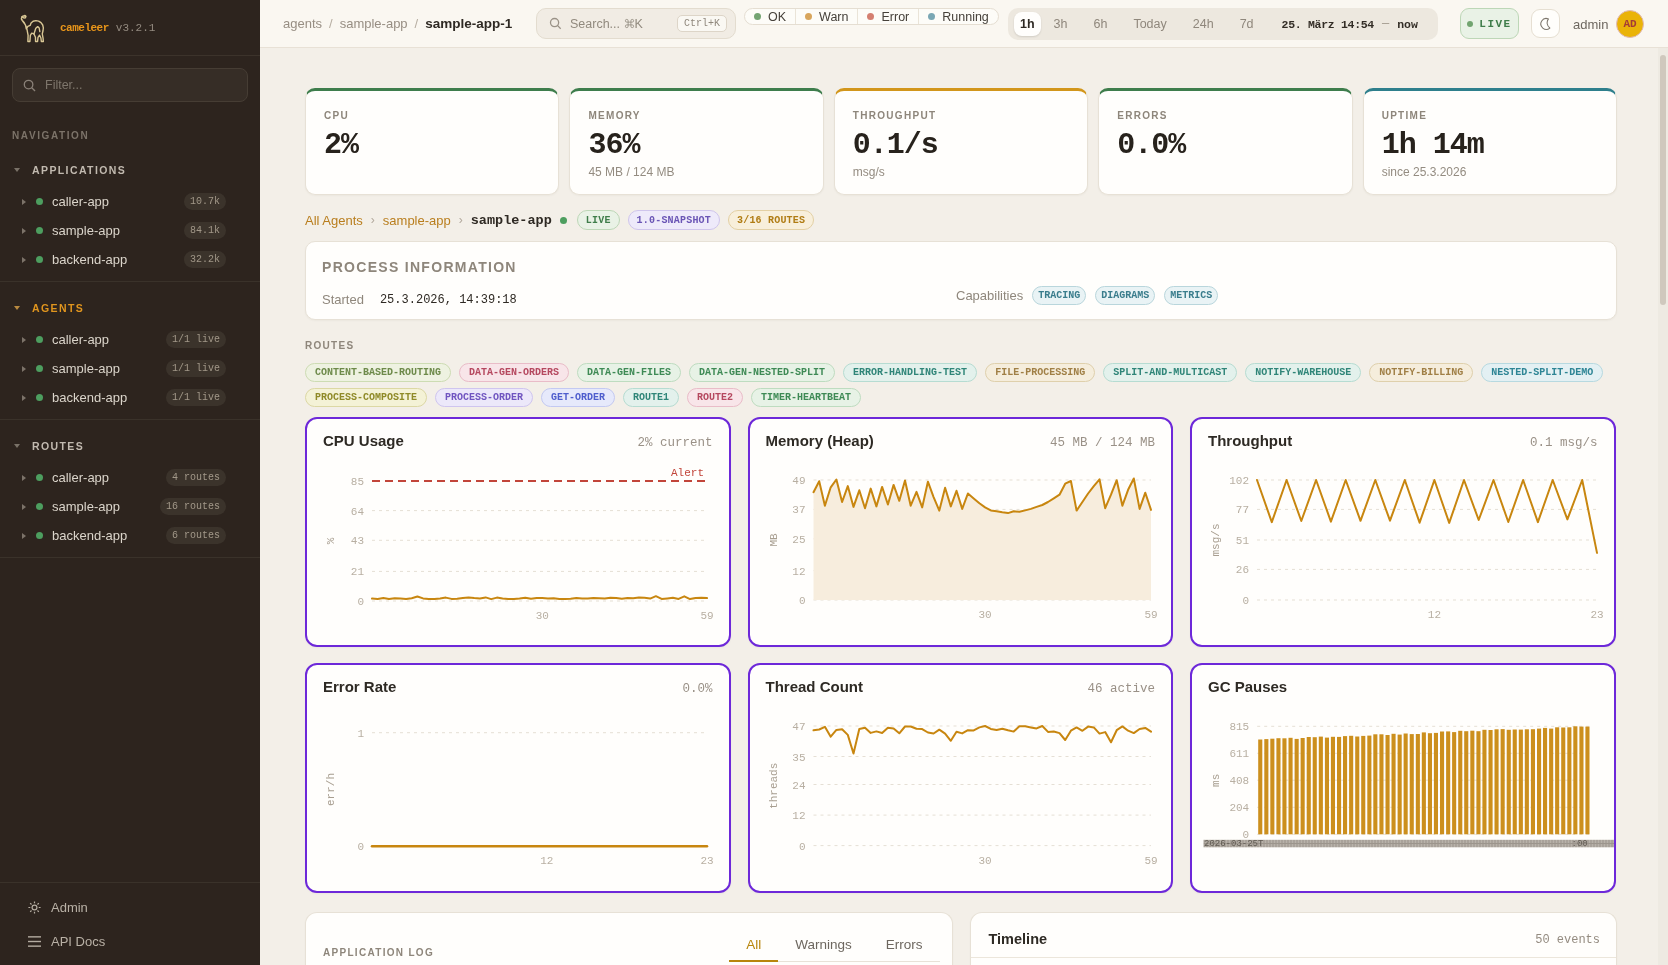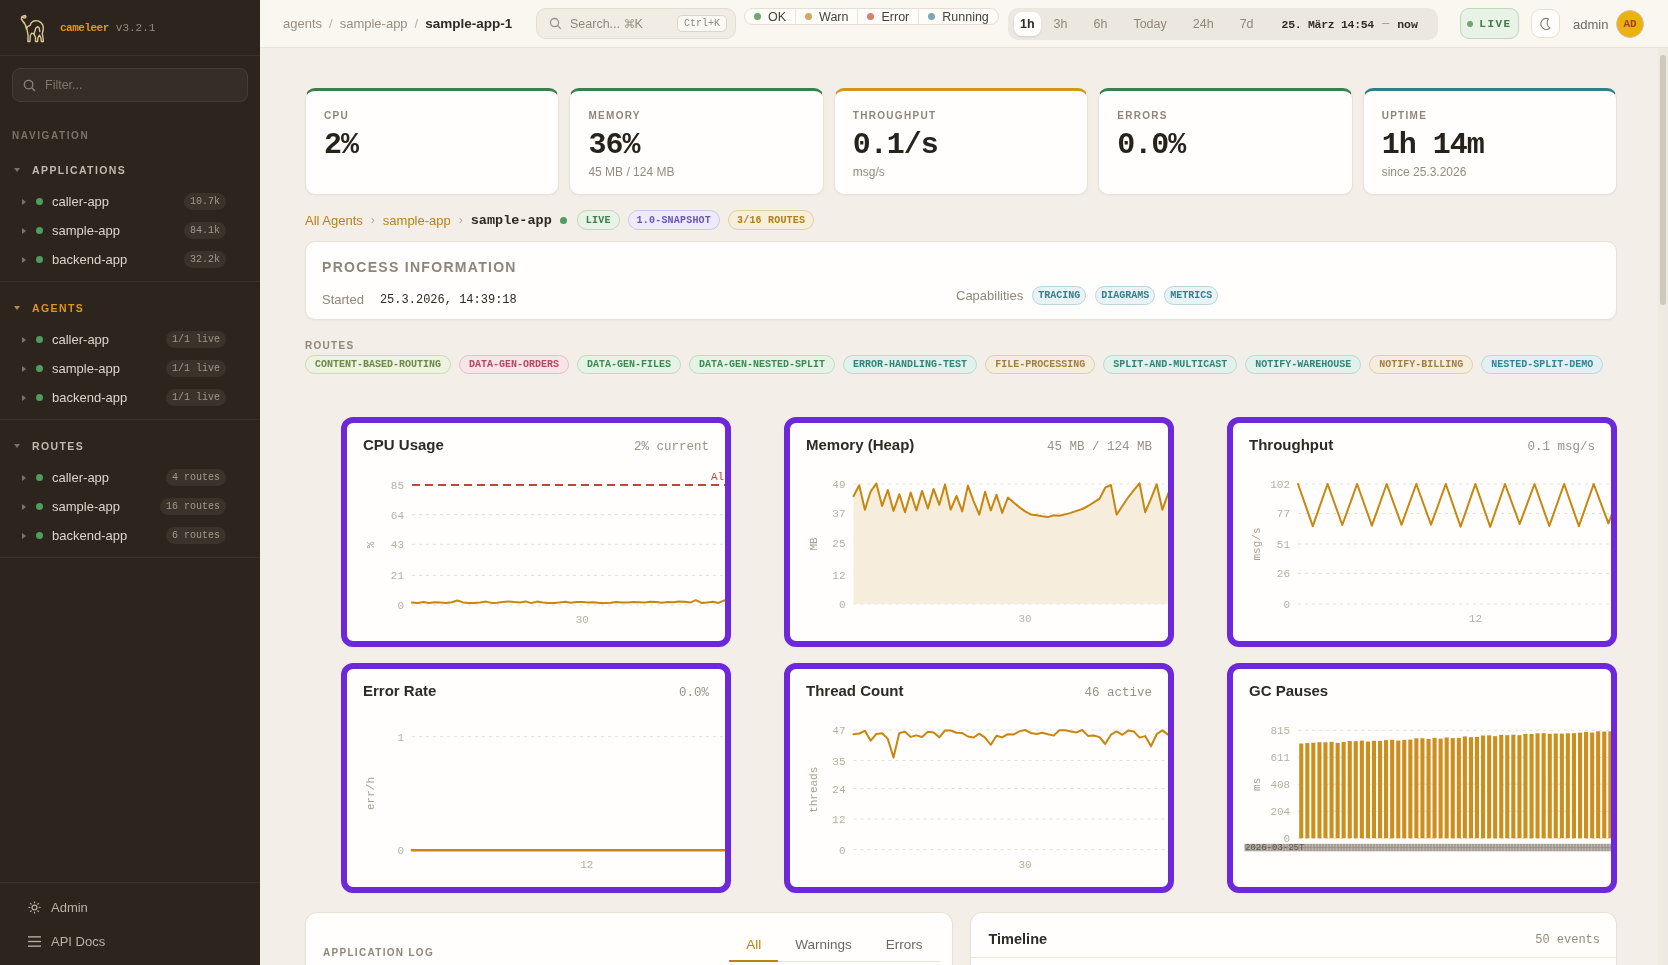--- a/index.html
+++ b/index.html
@@ -66,21 +66,21 @@
 .pkey { font-size:13px; color:#8f877c; }
 .pval { font-family:"Liberation Mono", monospace; font-size:12px; color:#2e2923; margin-left:16px; }
 .cap { position:absolute; left:650px; top:44px; display:flex; align-items:center; }
 .capchip { height:19px; display:flex; align-items:center; border-radius:999px; border:1px solid #b9d6dc; background:#e9f3f5; color:#3a7d8c; font-family:"Liberation Mono", monospace; font-size:10px; font-weight:bold; padding:0 5px; margin-left:9px; }
 #routes { position:absolute; left:45px; top:292px; width:1316px; }
 .rlab { font-size:10px; font-weight:bold; letter-spacing:1.3px; color:#8e867b; height:12px; }
 .crow { margin-top:6px; display:flex; gap:8px; }
 .chip { height:19px; display:flex; align-items:center; border-radius:999px; border:1px solid; font-family:"Liberation Mono", monospace; font-size:10px; font-weight:bold; padding:0 9px; white-space:nowrap; }
 #charts1 { position:absolute; left:45px; top:369px; width:1312px; display:flex; gap:17px; }
 #charts2 { position:absolute; left:45px; top:615px; width:1312px; display:flex; gap:17px; }
-.ccard { position:relative; width:425.5px; height:230px; background:#fffefc; border:6px solid #6d28d9; border-radius:12px; box-shadow:0 1px 2px rgba(60,50,30,0.04); overflow:hidden;margin-left:36px; }
+.ccard { position:relative; width:425.5px; height:230px; background:#fffefc; border:2px solid #6d28d9; border-radius:12px; box-shadow:0 1px 2px rgba(60,50,30,0.04); overflow:hidden; }
 .chead { position:absolute; left:16px; right:16px; top:13px; display:flex; align-items:baseline; z-index:2; }
 .ctitle { font-size:15px; font-weight:bold; color:#2e2a24; }
 .cval { margin-left:auto; font-family:"Liberation Mono", monospace; font-size:12.5px; color:#9a9187; }
 #bottom { position:absolute; left:45px; top:864px; width:1312px; display:flex; gap:17px; }
 .bcard { position:relative; flex:1; height:140px; background:#fffefc; border:1px solid #e7e1d6; border-radius:12px 12px 0 0; border-bottom:none; box-shadow:0 1px 2px rgba(60,50,30,0.04); }
 .blab { position:absolute; left:17px; top:34px; font-size:10px; font-weight:bold; letter-spacing:1.3px; color:#8e867b; }
 #tabs { position:absolute; right:12px; top:17px; display:flex; }
 .tab { font-size:13.5px; color:#6d675f; padding:7px 17px 9px 17px; border-bottom:1px solid #e8e2d8; }
 .tab.active { color:#b8860d; border-bottom:2px solid #b8860d; padding-bottom:8px; }
 .btitle { position:absolute; left:18px; top:18px; font-size:14.5px; font-weight:bold; color:#2e2a24; }
@@ -280,31 +280,39 @@
       <span class="cap">
           <span class="pkey">Capabilities</span>
           <span class="capchip">TRACING</span>
           <span class="capchip">DIAGRAMS</span>
           <span class="capchip">METRICS</span>
         </span>
     </div>
   </div>
   <div id="routes">
     <div class="rlab">ROUTES</div>
-    <div class="crow" style="margin-top:3px">
+    <div class="crow" style="margin-top:11px">
         <span class="chip" style="color:#6d8a4a;background:#eef2e1;border-color:#cddcb3">CONTENT-BASED-ROUTING</span>
         <span class="chip" style="color:#b5485f;background:#f8e5e9;border-color:#e9bcc8">DATA-GEN-ORDERS</span>
         <span class="chip" style="color:#3e8a55;background:#e7f2e6;border-color:#bedcc0">DATA-GEN-FILES</span>
         <span class="chip" style="color:#3e8a55;background:#e7f2e6;border-color:#bedcc0">DATA-GEN-NESTED-SPLIT</span>
         <span class="chip" style="color:#2f8578;background:#e3f1ec;border-color:#b6dcd2">ERROR-HANDLING-TEST</span>
         <span class="chip" style="color:#a07f45;background:#f5eddc;border-color:#dfd0ac">FILE-PROCESSING</span>
         <span class="chip" style="color:#2f8578;background:#e3f1ec;border-color:#b6dcd2">SPLIT-AND-MULTICAST</span>
         <span class="chip" style="color:#2f8578;background:#e3f1ec;border-color:#b6dcd2">NOTIFY-WAREHOUSE</span>
         <span class="chip" style="color:#a07f45;background:#f5eddc;border-color:#dfd0ac">NOTIFY-BILLING</span>
         <span class="chip" style="color:#2e8595;background:#e3f0f3;border-color:#b7d9e0">NESTED-SPLIT-DEMO</span>
+      </div>
+    <div class="crow">
+        <span class="chip" style="color:#8f8a28;background:#f4f2d6;border-color:#dcd8a4">PROCESS-COMPOSITE</span>
+        <span class="chip" style="color:#7055c0;background:#ece8fa;border-color:#cfc5ef">PROCESS-ORDER</span>
+        <span class="chip" style="color:#4f5ecd;background:#e6e9fb;border-color:#c3c9f2">GET-ORDER</span>
+        <span class="chip" style="color:#2f8578;background:#e3f1ec;border-color:#b6dcd2">ROUTE1</span>
+        <span class="chip" style="color:#b5485f;background:#f8e5e9;border-color:#e9bcc8">ROUTE2</span>
+        <span class="chip" style="color:#3e8a55;background:#e7f2e6;border-color:#bedcc0">TIMER-HEARTBEAT</span>
       </div>
   </div>
   <div id="charts1">
     <div class="ccard">
         <div class="chead">
           <span class="ctitle">CPU Usage</span>
           <span class="cval">2% current</span>
         </div>
         <svg width="425.5" height="230" viewBox="0 0 425.5 230" style="position:absolute;left:0;top:0">
           <line x1="65" y1="182.0" x2="400" y2="182.0" stroke="#e5dfd4" stroke-width="1" stroke-dasharray="3 4"></line>

